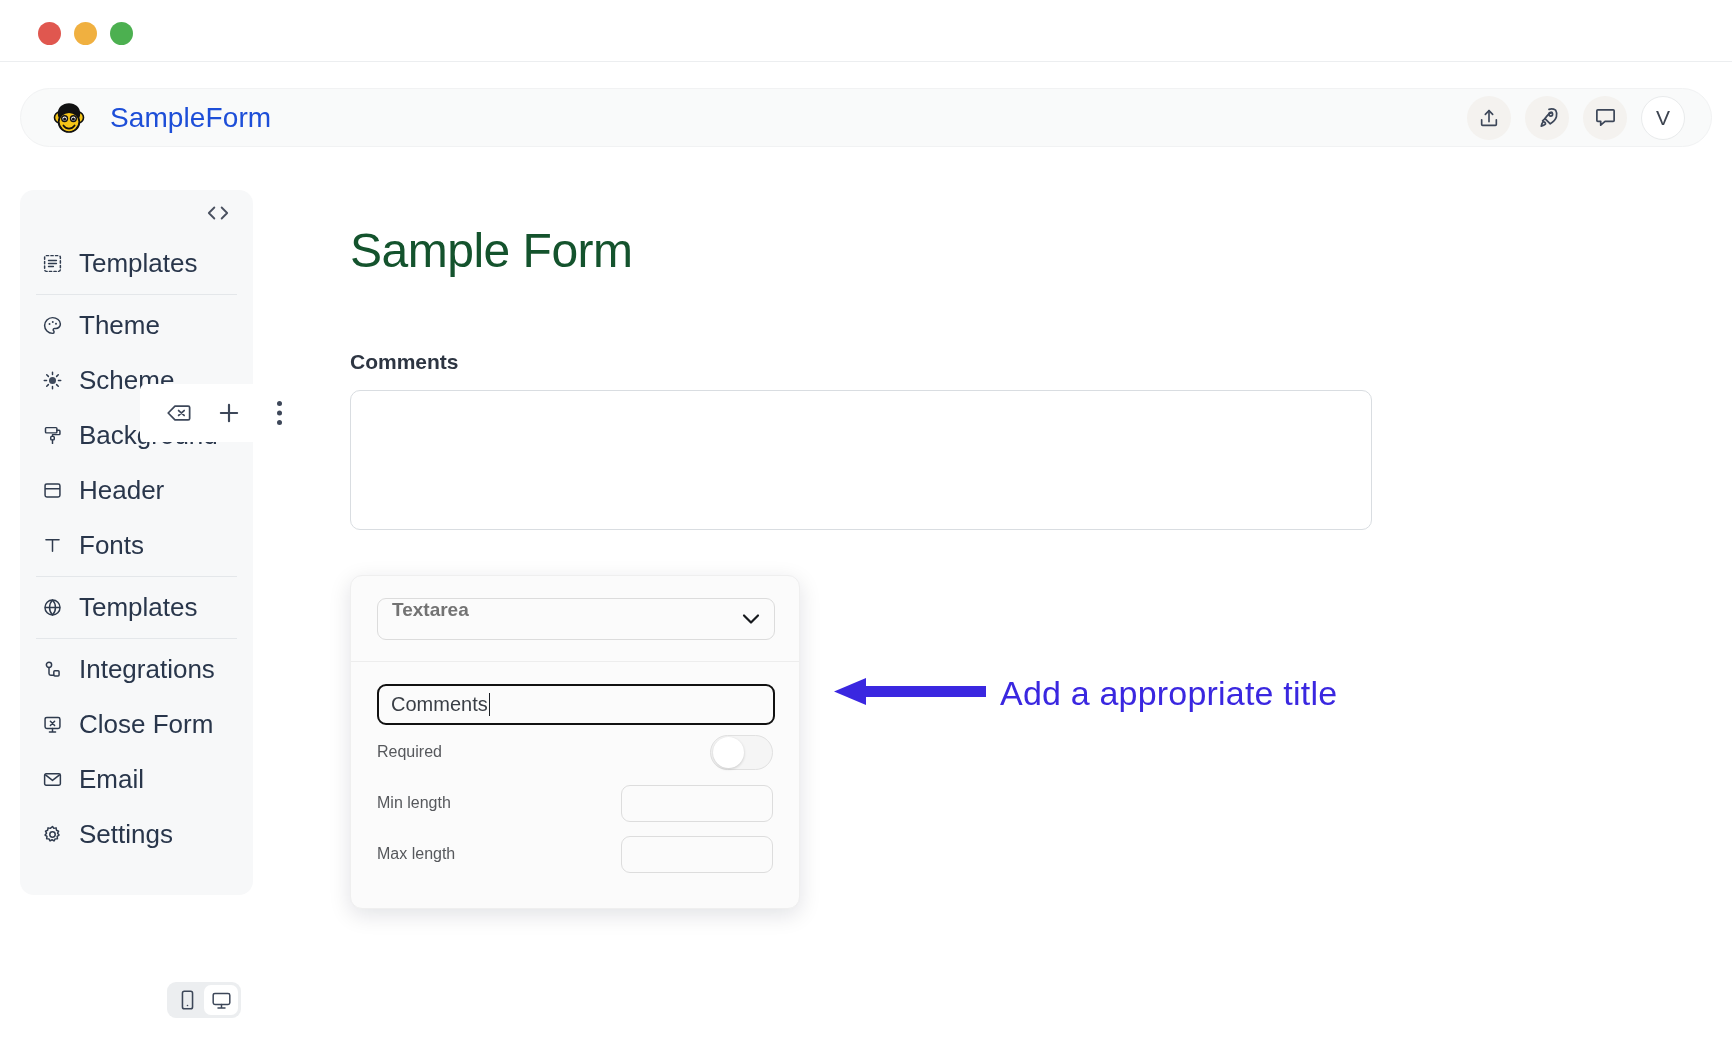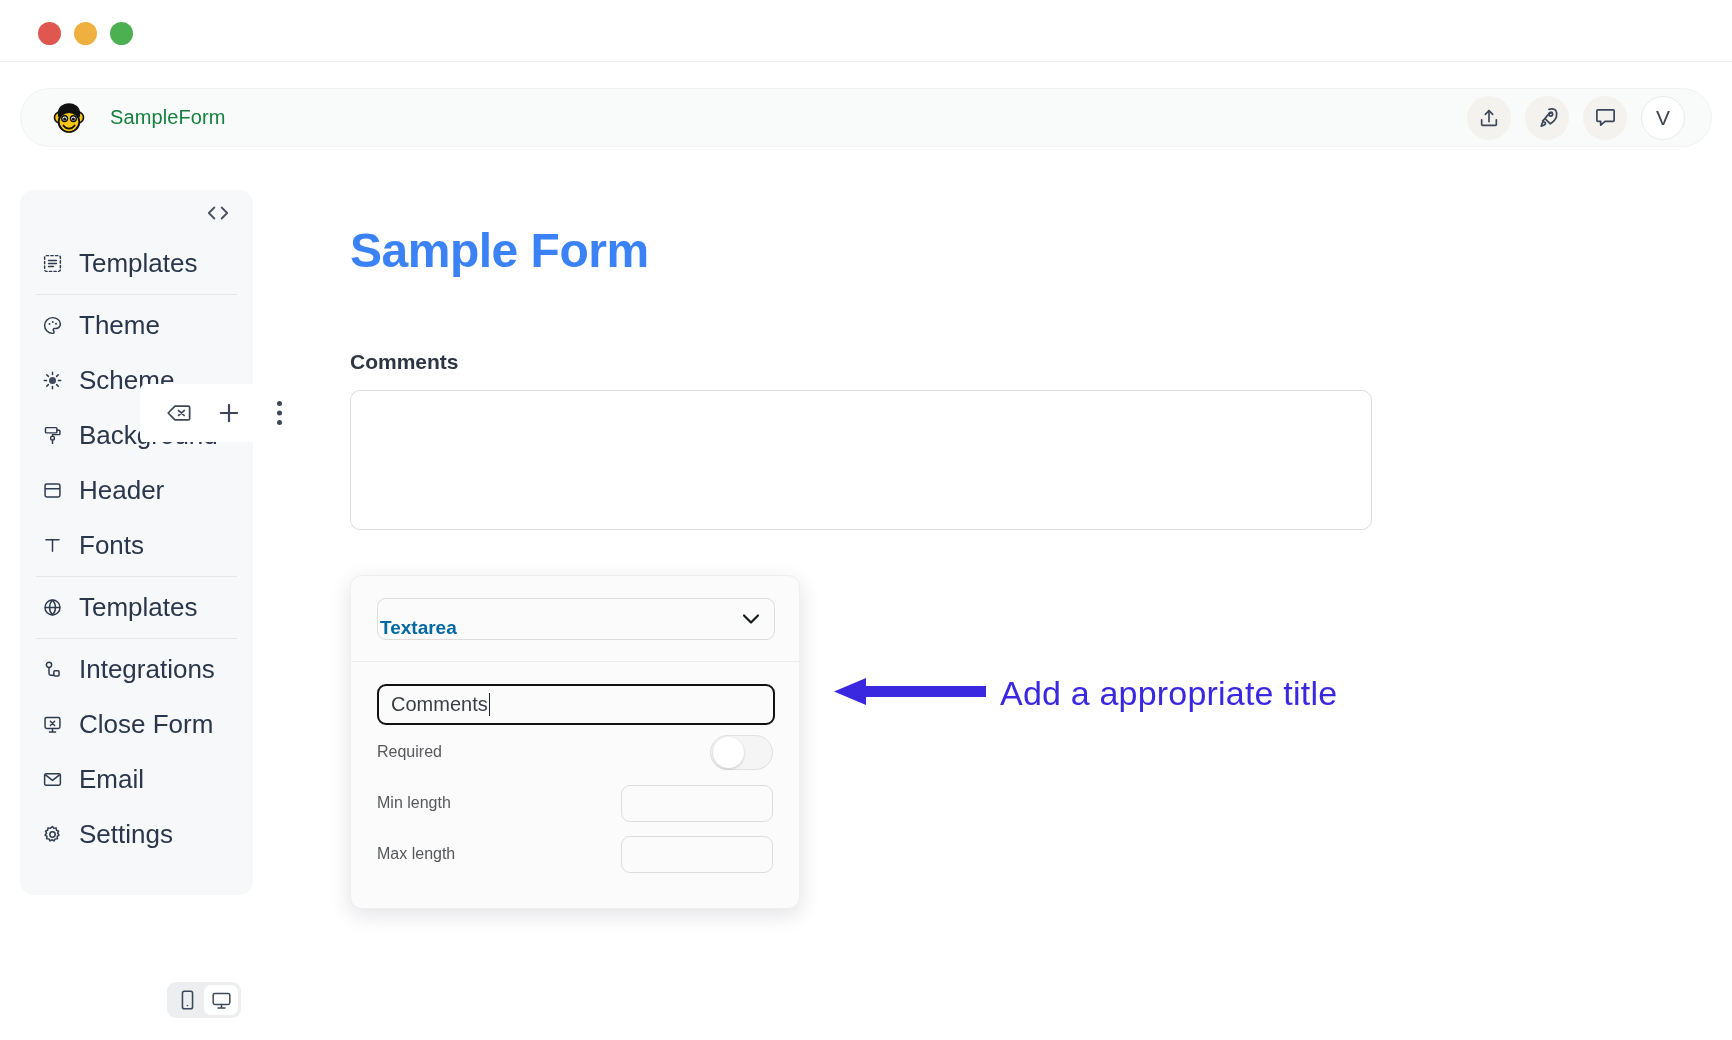--- a/index.html
+++ b/index.html
@@ -44,22 +44,22 @@
   #app-logo {
     margin-left: 29px;
     width: 38px; height: 38px;
     flex: 0 0 auto;
     display: flex; align-items: center; justify-content: center;
     font-size: 34px;
     line-height: 1;
   }
   #app-title {
     margin-left: 22px;
-    font-size: 20px;
-    color: #15803d;
+    font-size: 28px;
+    color: #1d4ed8;
     letter-spacing: .1px;
   }
   #header-actions {
     margin-left: auto;
     margin-right: 26px;
     display: flex;
     align-items: center;
     gap: 14px;
   }
   .header-icon-btn {
@@ -167,22 +167,22 @@
   }
 
   
   #form-canvas {
     position: absolute;
     left: 350px; top: 190px;
     width: 1040px;
   }
   #form-title {
     font-size: 48px;
-    font-weight: bold;
-    color: #3b82f6;
+    font-weight: normal;
+    color: #14532d;
     letter-spacing: -.5px;
     margin-top: 33px;
   }
   #field-label {
     margin-top: 72px;
     font-size: 21px;
     font-weight: bold;
     color: #2d3542;
   }
   #comments-textarea {
@@ -204,25 +204,25 @@
     border-radius: 12px;
     box-shadow: 0 6px 22px rgba(10,20,40,.12);
     padding: 22px 26px 30px 26px;
   }
   #field-type-select {
     width: 398px; height: 42px;
     background: #fbfbfb;
     border: 1px solid #dcdcdc;
     border-radius: 9px;
     display: flex;
-    align-items: flex-end;
-    padding: 0 2px;
+    align-items: flex-start;
+    padding: 0 14px;
     font-size: 19px;
     font-weight: bold;
-    color: #0369a1;
+    color: #737373;
     cursor: pointer;
     position: relative;
   }
   #field-type-caret {
     position: absolute;
     right: 14px; top: 50%;
     transform: translateY(-50%);
     display: flex;
   }
   #popover-divider {

